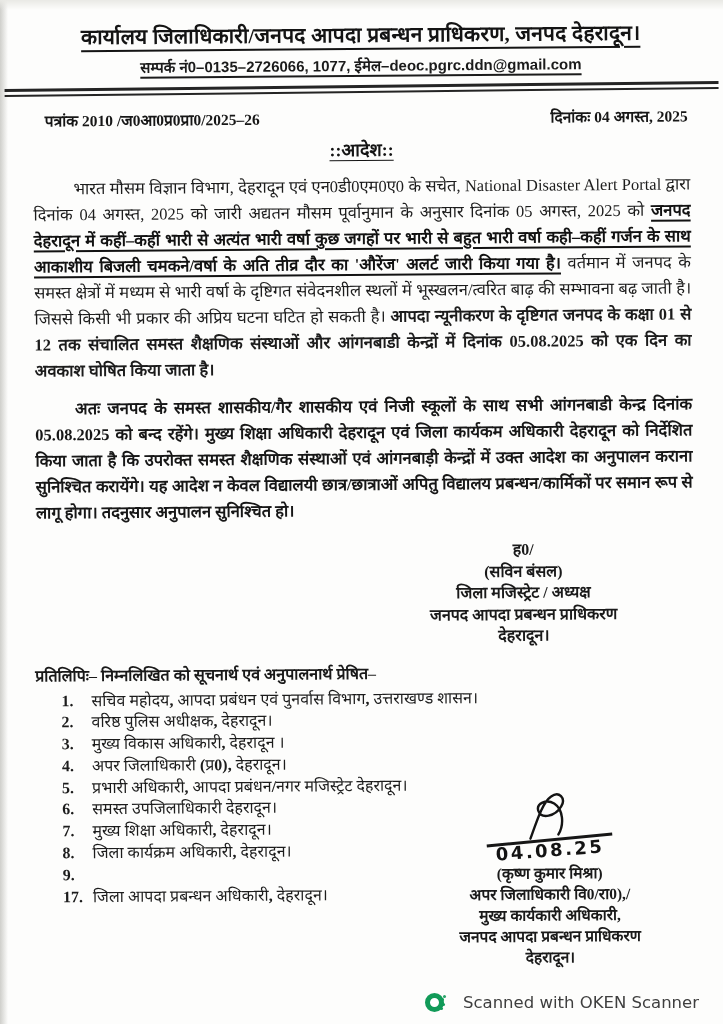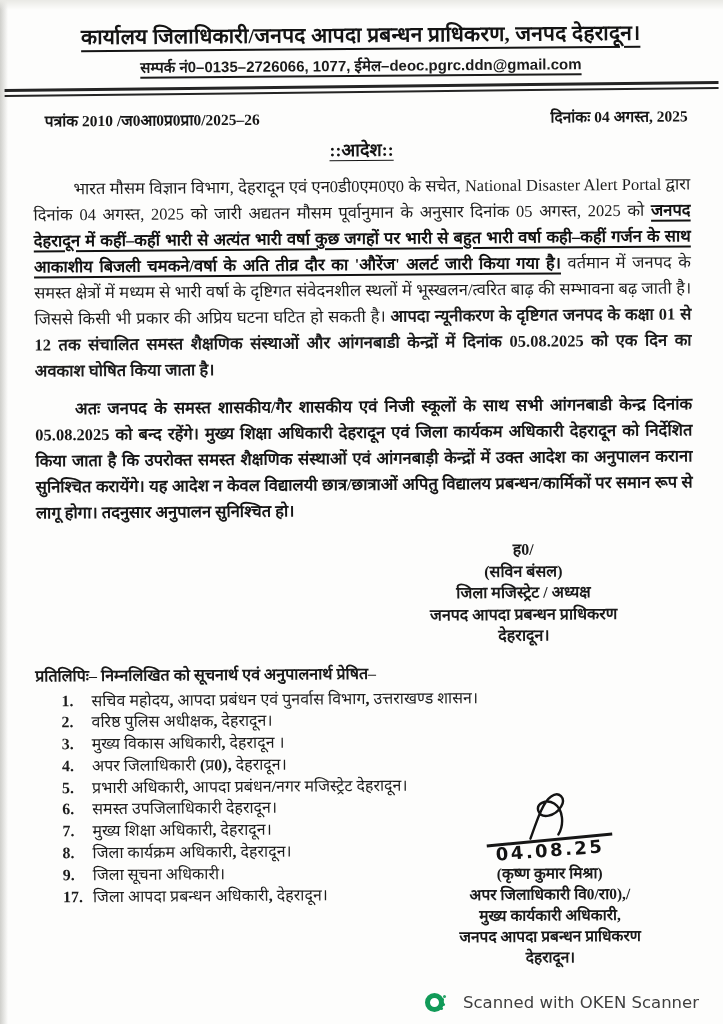--- a/index.html
+++ b/index.html
@@ -164,21 +164,20 @@
       <div class="copy-row">
           <span class="no">7.</span>
           <span>मुख्य शिक्षा अधिकारी, देहरादून।</span>
         </div>
       <div class="copy-row">
           <span class="no">8.</span>
           <span>जिला कार्यक्रम अधिकारी, देहरादून।</span>
         </div>
       <div class="copy-row">
           <span class="no">9.</span>
-          <span>जिला सूचना अधिकारी।</span>
         </div>
       <div class="copy-row">
           <span class="no">17.</span>
           <span>जिला आपदा प्रबन्धन अधिकारी, देहरादून।</span>
         </div>
     </div>
 
     <div class="sig2">
       <svg class="flourish" width="62" height="48" viewBox="0 0 62 48" aria-hidden="true">
         <path d="M12 46 C18 30 24 10 33 4 C41 -2 48 6 43 14 C37 24 23 27 20 18 C18 11 28 6 36 11 C45 17 46 32 40 42" stroke="#141414" stroke-width="2.4" fill="none" stroke-linecap="round"></path>

